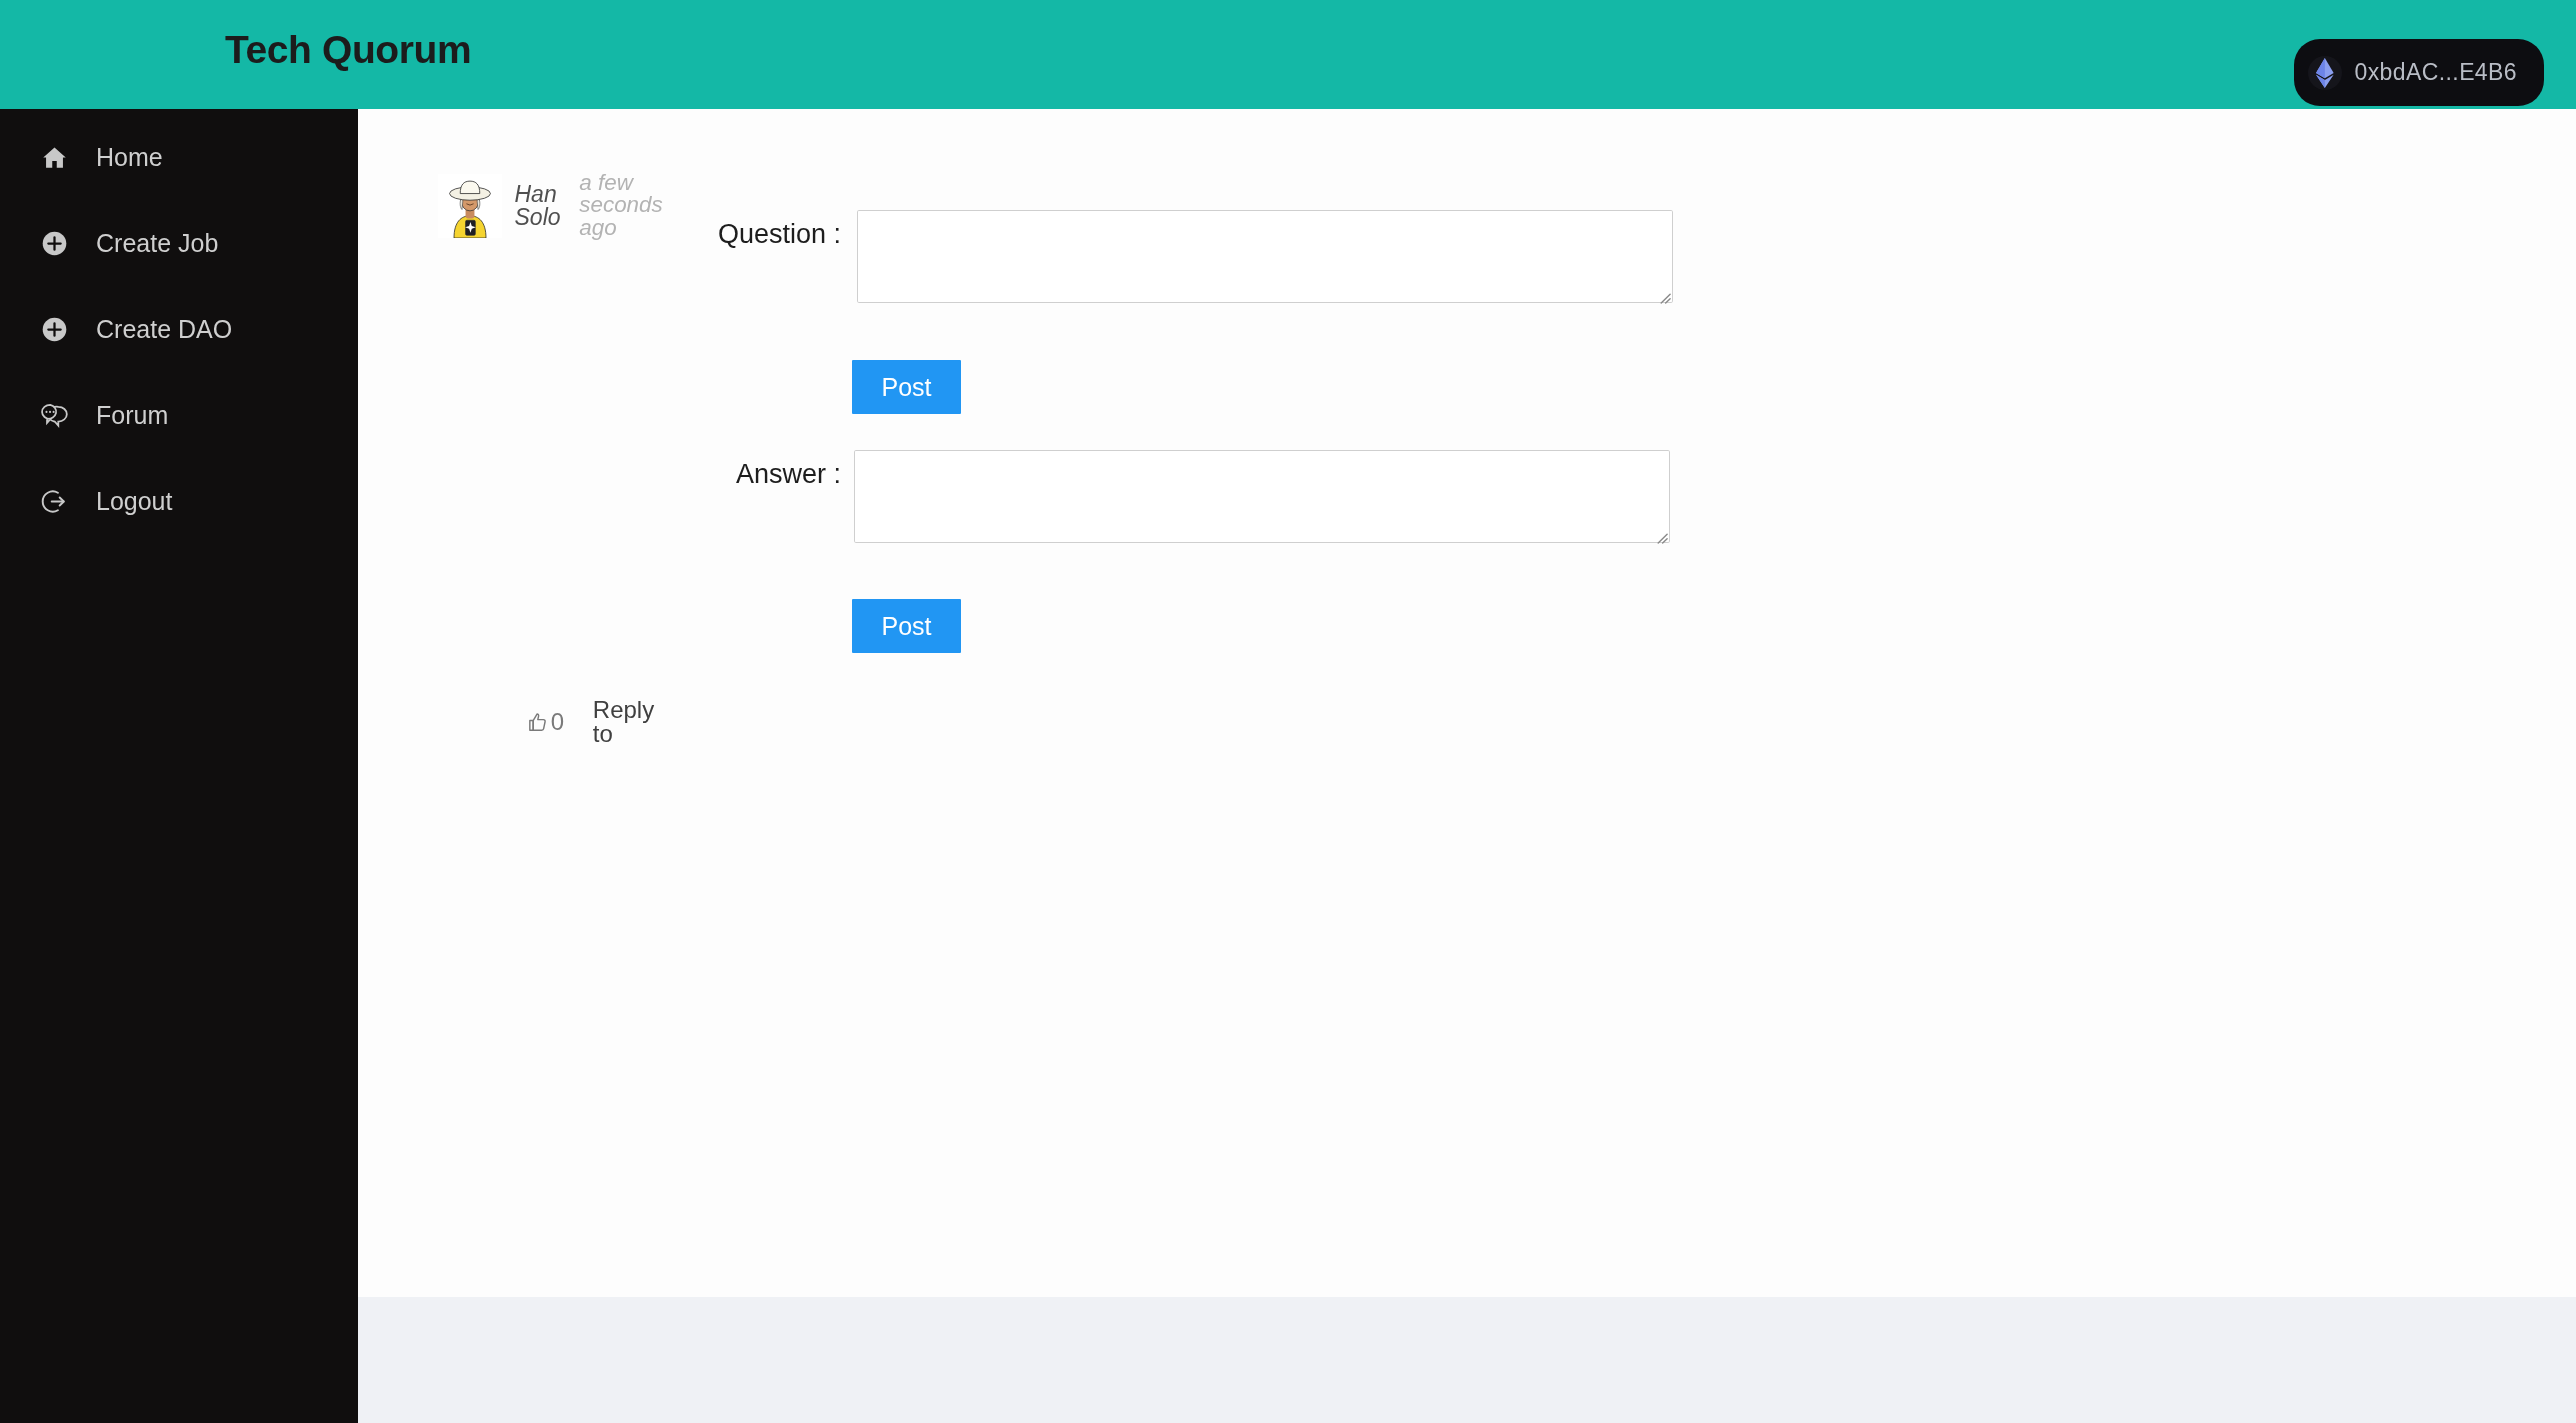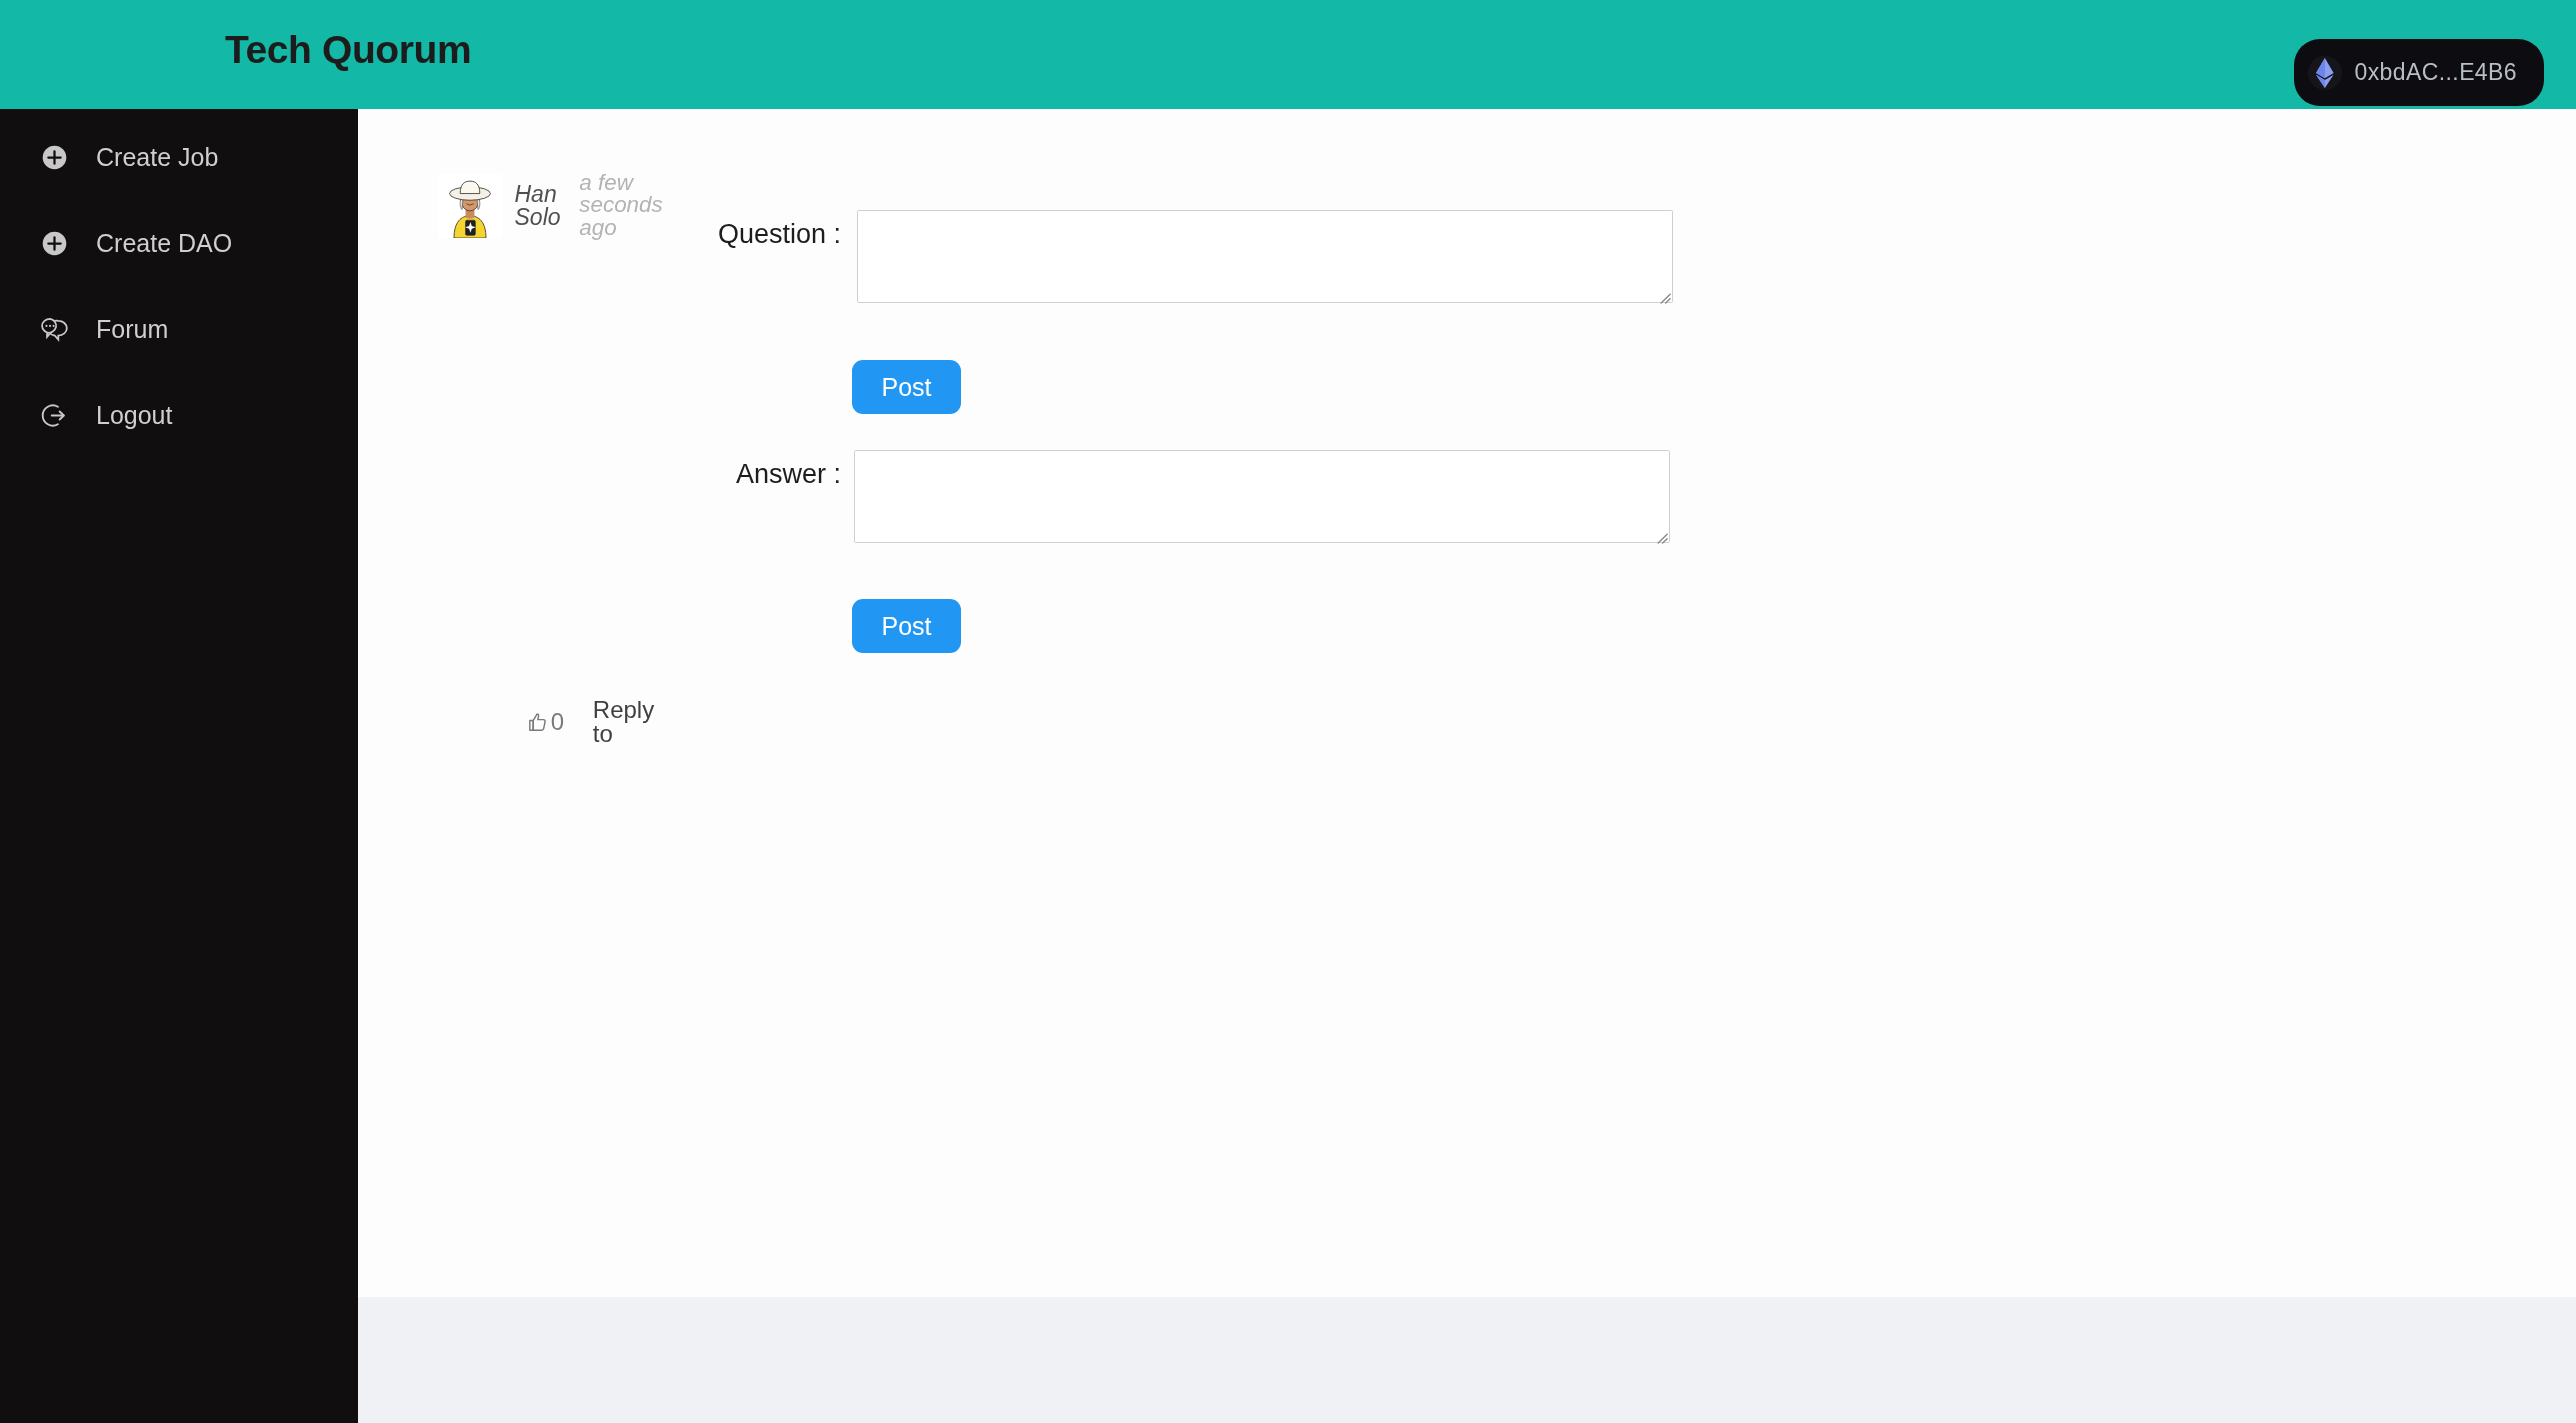--- a/index.html
+++ b/index.html
@@ -168,21 +168,21 @@
     width: 16px; height: 16px;
     pointer-events: none;
   }
 
   .post-btn {
     position: absolute;
     width: 109px;
     height: 54px;
     background: #2196f3;
     border: none;
-    border-radius: 11px;
+    border-radius: 1px;
     color: #ffffff;
     font-size: 25px;
     font-family: "Liberation Sans", sans-serif;
     cursor: pointer;
     line-height: 1;
   }
 
   .post-actions {
     position: absolute;
     left: 526px;
@@ -224,20 +224,28 @@
         <path d="M11 25 L21 19 L11 34 L1 19 Z" fill="#8b9ff0"></path>
         <path d="M11 25 L11 34 L1 19 Z" fill="#6d84e8"></path>
       </svg>
     </span>
     <span class="wallet-addr">0xbdAC...E4B6</span>
   </div>
 </div>
 
 <nav class="sidebar">
 
+  <div class="nav-item">
+    <span class="nav-icon">
+      <svg width="27" height="27" viewBox="0 0 24 24" aria-hidden="true">
+        <path d="M12 3 L22 12 L19.5 12 L19.5 21 L14 21 L14 15 L10 15 L10 21 L4.5 21 L4.5 12 L2 12 Z" fill="#c8c8c8"></path>
+      </svg>
+    </span>
+    <span class="nav-label">Home</span>
+  </div>
 
   <div class="nav-item">
     <span class="nav-icon">
       <svg width="27" height="27" viewBox="0 0 24 24" aria-hidden="true">
         <circle cx="12" cy="12" r="10.5" fill="#c8c8c8"></circle>
         <path d="M12 6.5 L12 17.5 M6.5 12 L17.5 12" stroke="#100e0e" stroke-width="2" stroke-linecap="round"></path>
       </svg>
     </span>
     <span class="nav-label">Create Job</span>
   </div>

